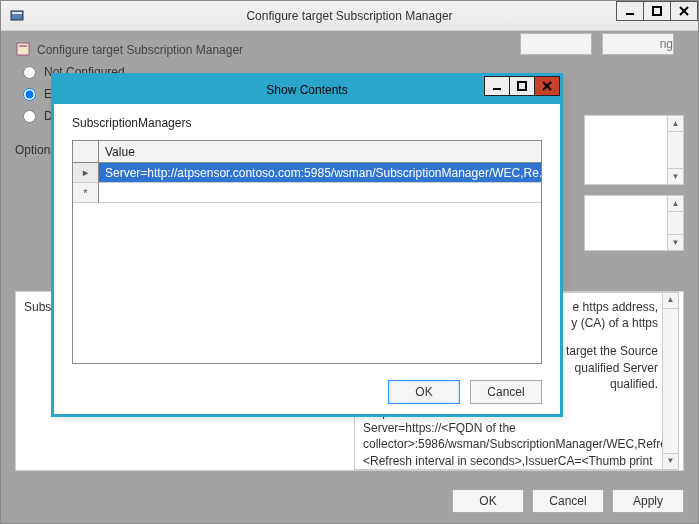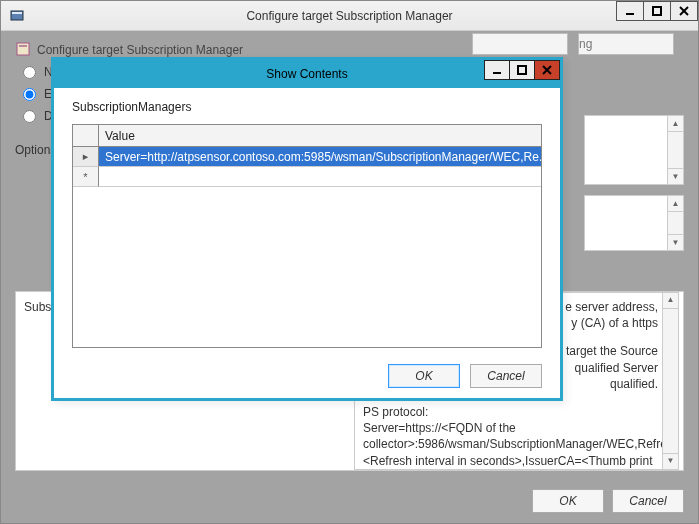--- a/index.html
+++ b/index.html
@@ -100,43 +100,42 @@
     position:absolute; bottom:10px; right:14px;
     display:flex; gap:8px;
   }
   .btn {
     min-width:72px; height:24px;
     background:#f6f6f6;
     border:1px solid #aaa;
     display:flex;align-items:center;justify-content:center;
     color:#333;
     padding:0 10px;
-    font-style:italic;
   }
   .btn:focus,.btn.default{ border:1px solid #3399ff; box-shadow:inset 0 0 0 1px #cde8ff;}
   .hidden-btns {
     position:absolute; top:40px; right:24px; display:flex; gap:10px;
   }
   .hidden-btn {
-    width:96px; height:22px; border:1px solid #bbb; background:#f4f4f4;
-    display:flex;align-items:center;justify-content:flex-start;color:#777;
+    width:72px; height:22px; border:1px solid #bbb; background:#f4f4f4;
+    display:flex;align-items:center;justify-content:flex-end;color:#777;
   }
   .side-textarea {
     position:absolute; right:14px; top:84px; width:100px; height:70px;
     border:1px solid #ccc; background:#fff;
   }
   .side-textarea2 {
     position:absolute; right:14px; top:164px; width:100px; height:56px;
     border:1px solid #ccc; background:#fff;
   }
 
   
   .modal {
     position:absolute;
-    left:50px; top:56px;
+    left:50px; top:72px;
     width:512px; height:344px;
     border:3px solid #2aa6cc;
     background:#fff;
     box-shadow: 3px 3px 8px rgba(0,0,0,0.08);
   }
   .modal-titlebar {
     height:28px;
     background:#2aa6cc;
     display:flex;align-items:center;
     position:relative;
@@ -280,39 +279,40 @@
           <div class="scroll-up">▲</div>
           <div class="scroll-down">▼</div>
         </div>
     </div>
 
     <div class="options-label">Options:</div>
 
     <div class="help-frame">
       <span class="help-left">SubscriptionManagers</span>
       <div class="help-right">
-        <div style="text-align:right;white-space:pre;"><span>e server address,</span>
+        <div style="text-align:right;white-space:pre;"><span>e https address,</span>
 <span>y (CA) of a https</span></div>
         <div style="height:12px"></div>
         <div style="text-align:right;white-space:pre;"><span>target the Source</span>
 <span>qualified Server</span>
 <span> qualified.</span></div>
         <div style="height:12px"></div>
         <div style="text-align:left"><span>PS protocol:</span></div>
         <div>Server=https://&lt;FQDN of the collector&gt;:5986/wsman/SubscriptionManager/WEC,Refresh=&lt;Refresh interval in seconds&gt;,IssuerCA=&lt;Thumb print of the client authentication certificate&gt;. When using the HTTP protocol, use</div>
         <div class="tiny-scroll">
             <div class="scroll-up">▲</div>
             <div class="scroll-down">▼</div>
           </div>
       </div>
     </div>
 
     <div class="main-footer">
       <div class="btn">OK</div>
       <div class="btn">Cancel</div>
+      <div class="btn">Apply</div>
     </div>
   </div>
 
   <div class="modal">
     <div class="modal-titlebar">
       <span class="modal-title">Show Contents</span>
       <div class="modal-controls">
         <div class="mwin-btn">
             <svg width="10" height="10">
               <line x1="1" y1="8" x2="9" y2="8" stroke="#000" stroke-width="2"></line>

